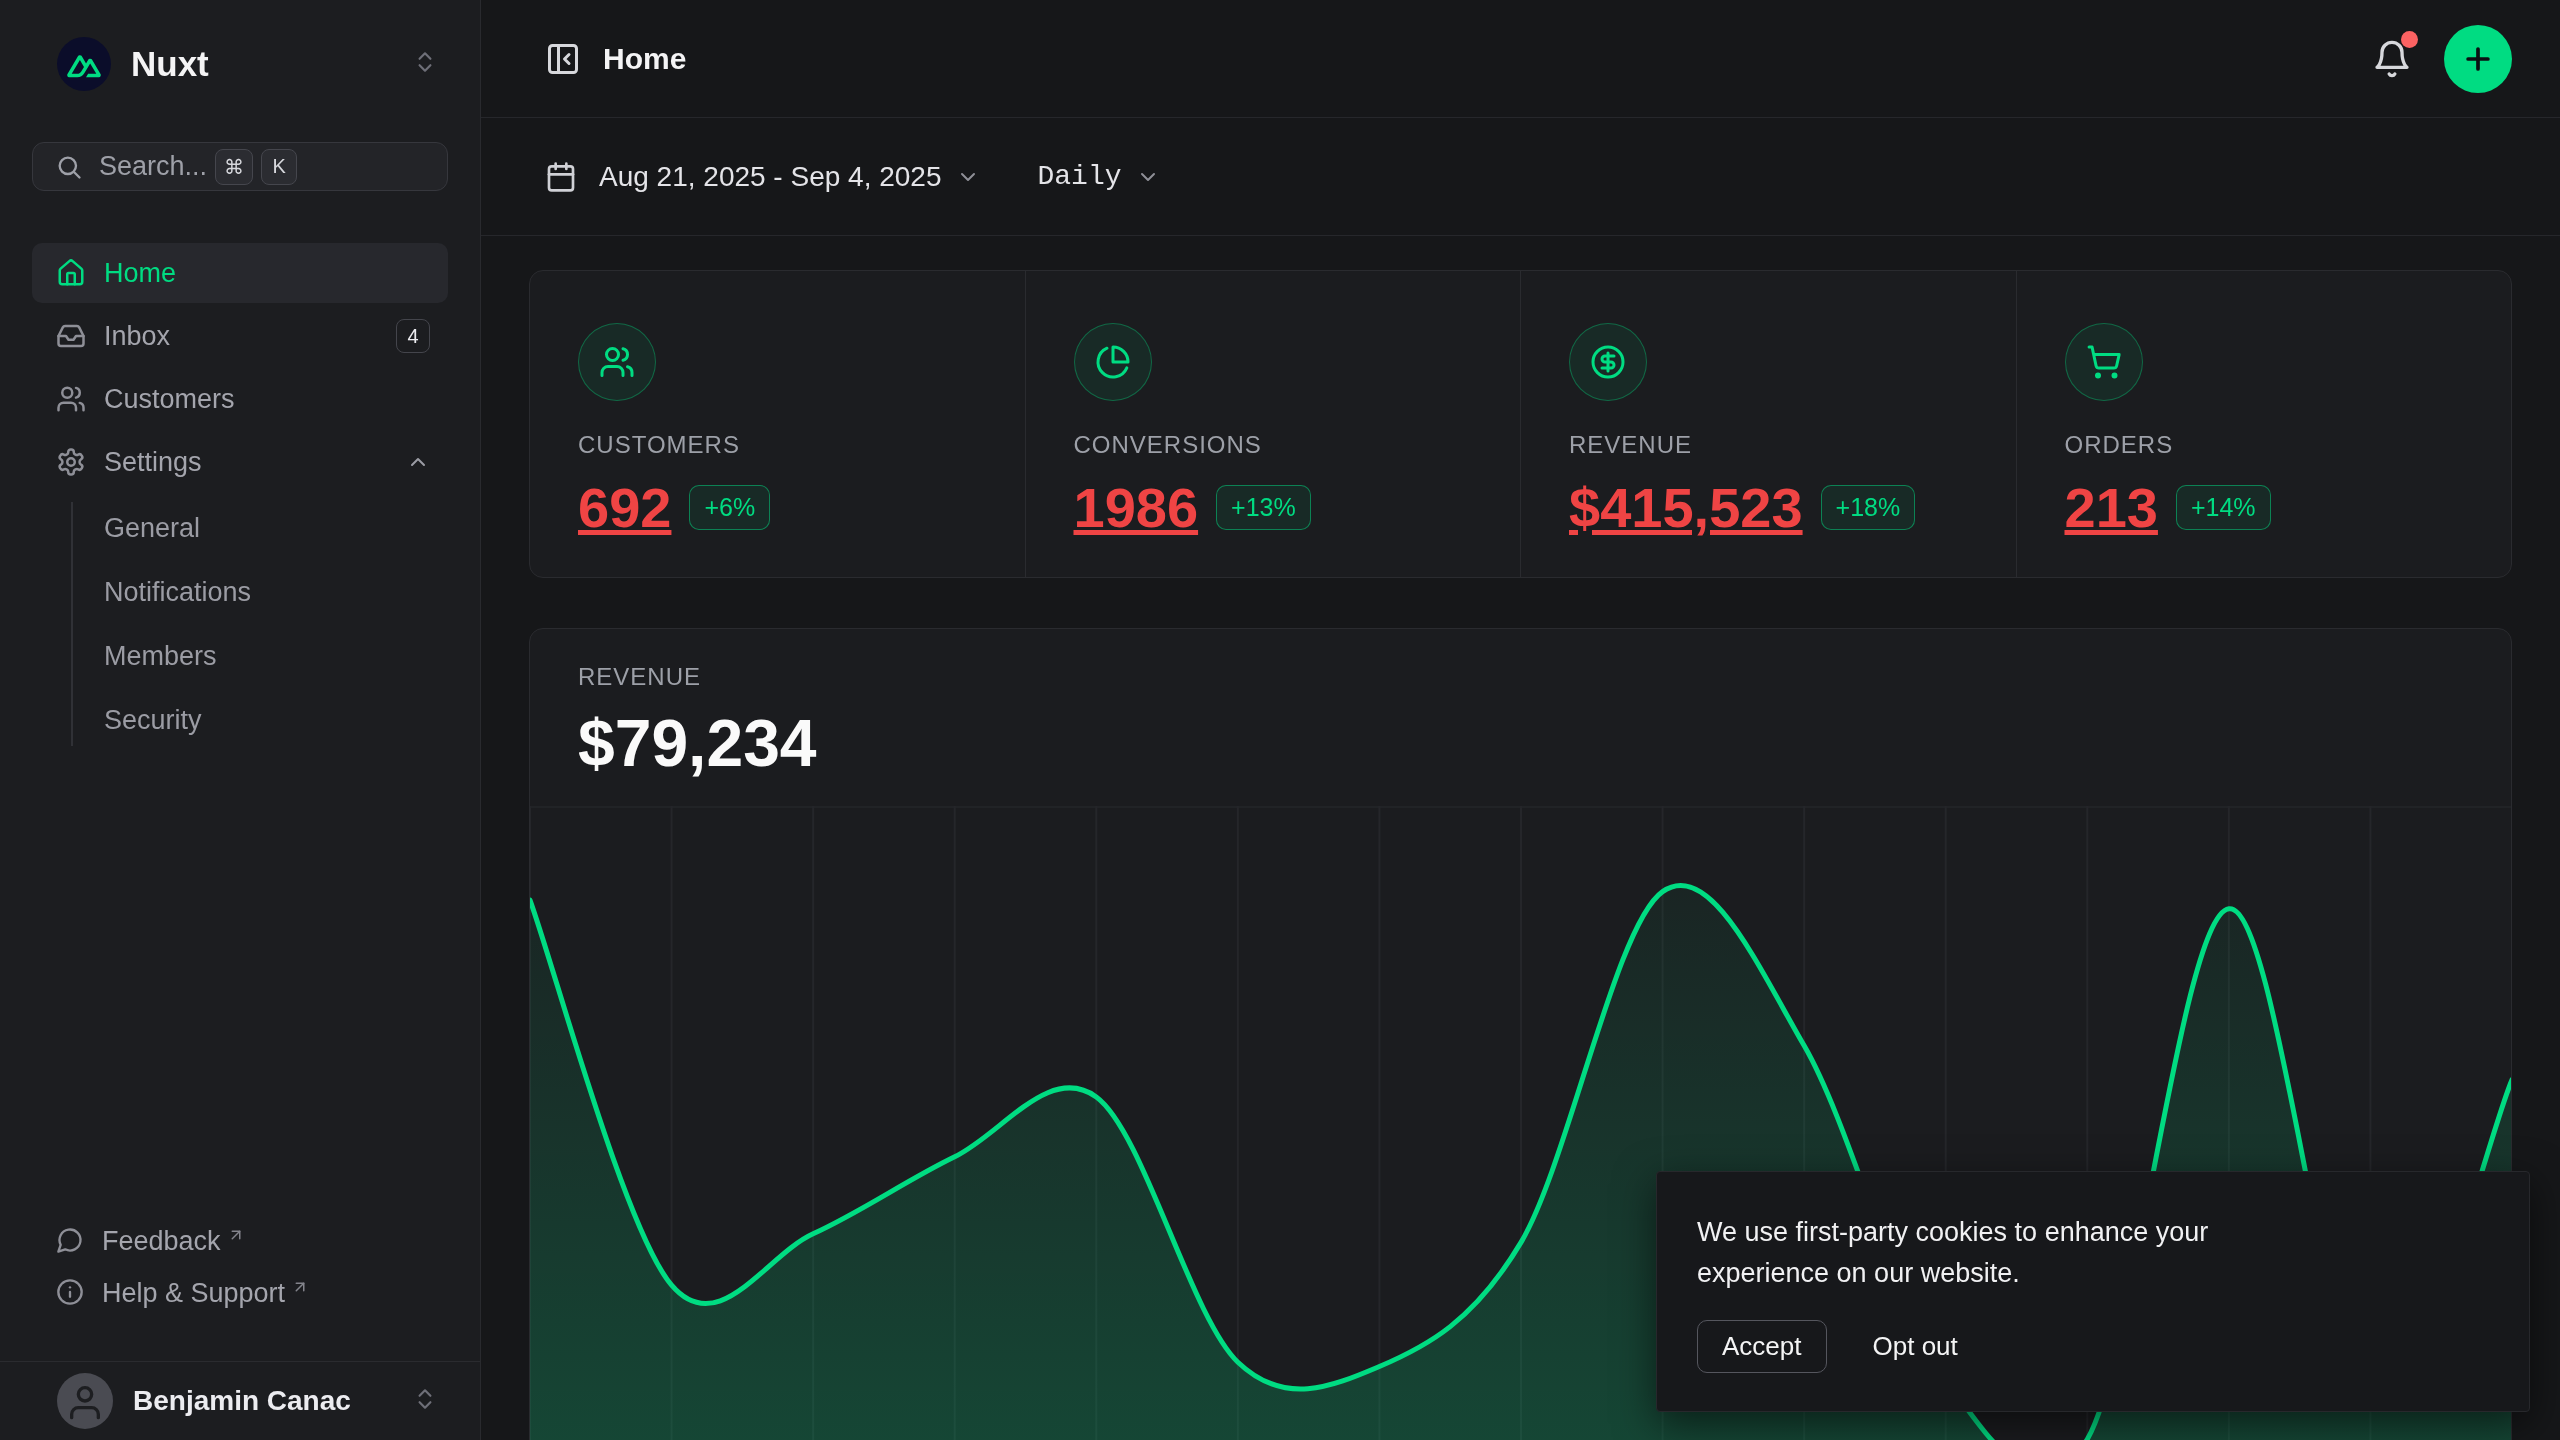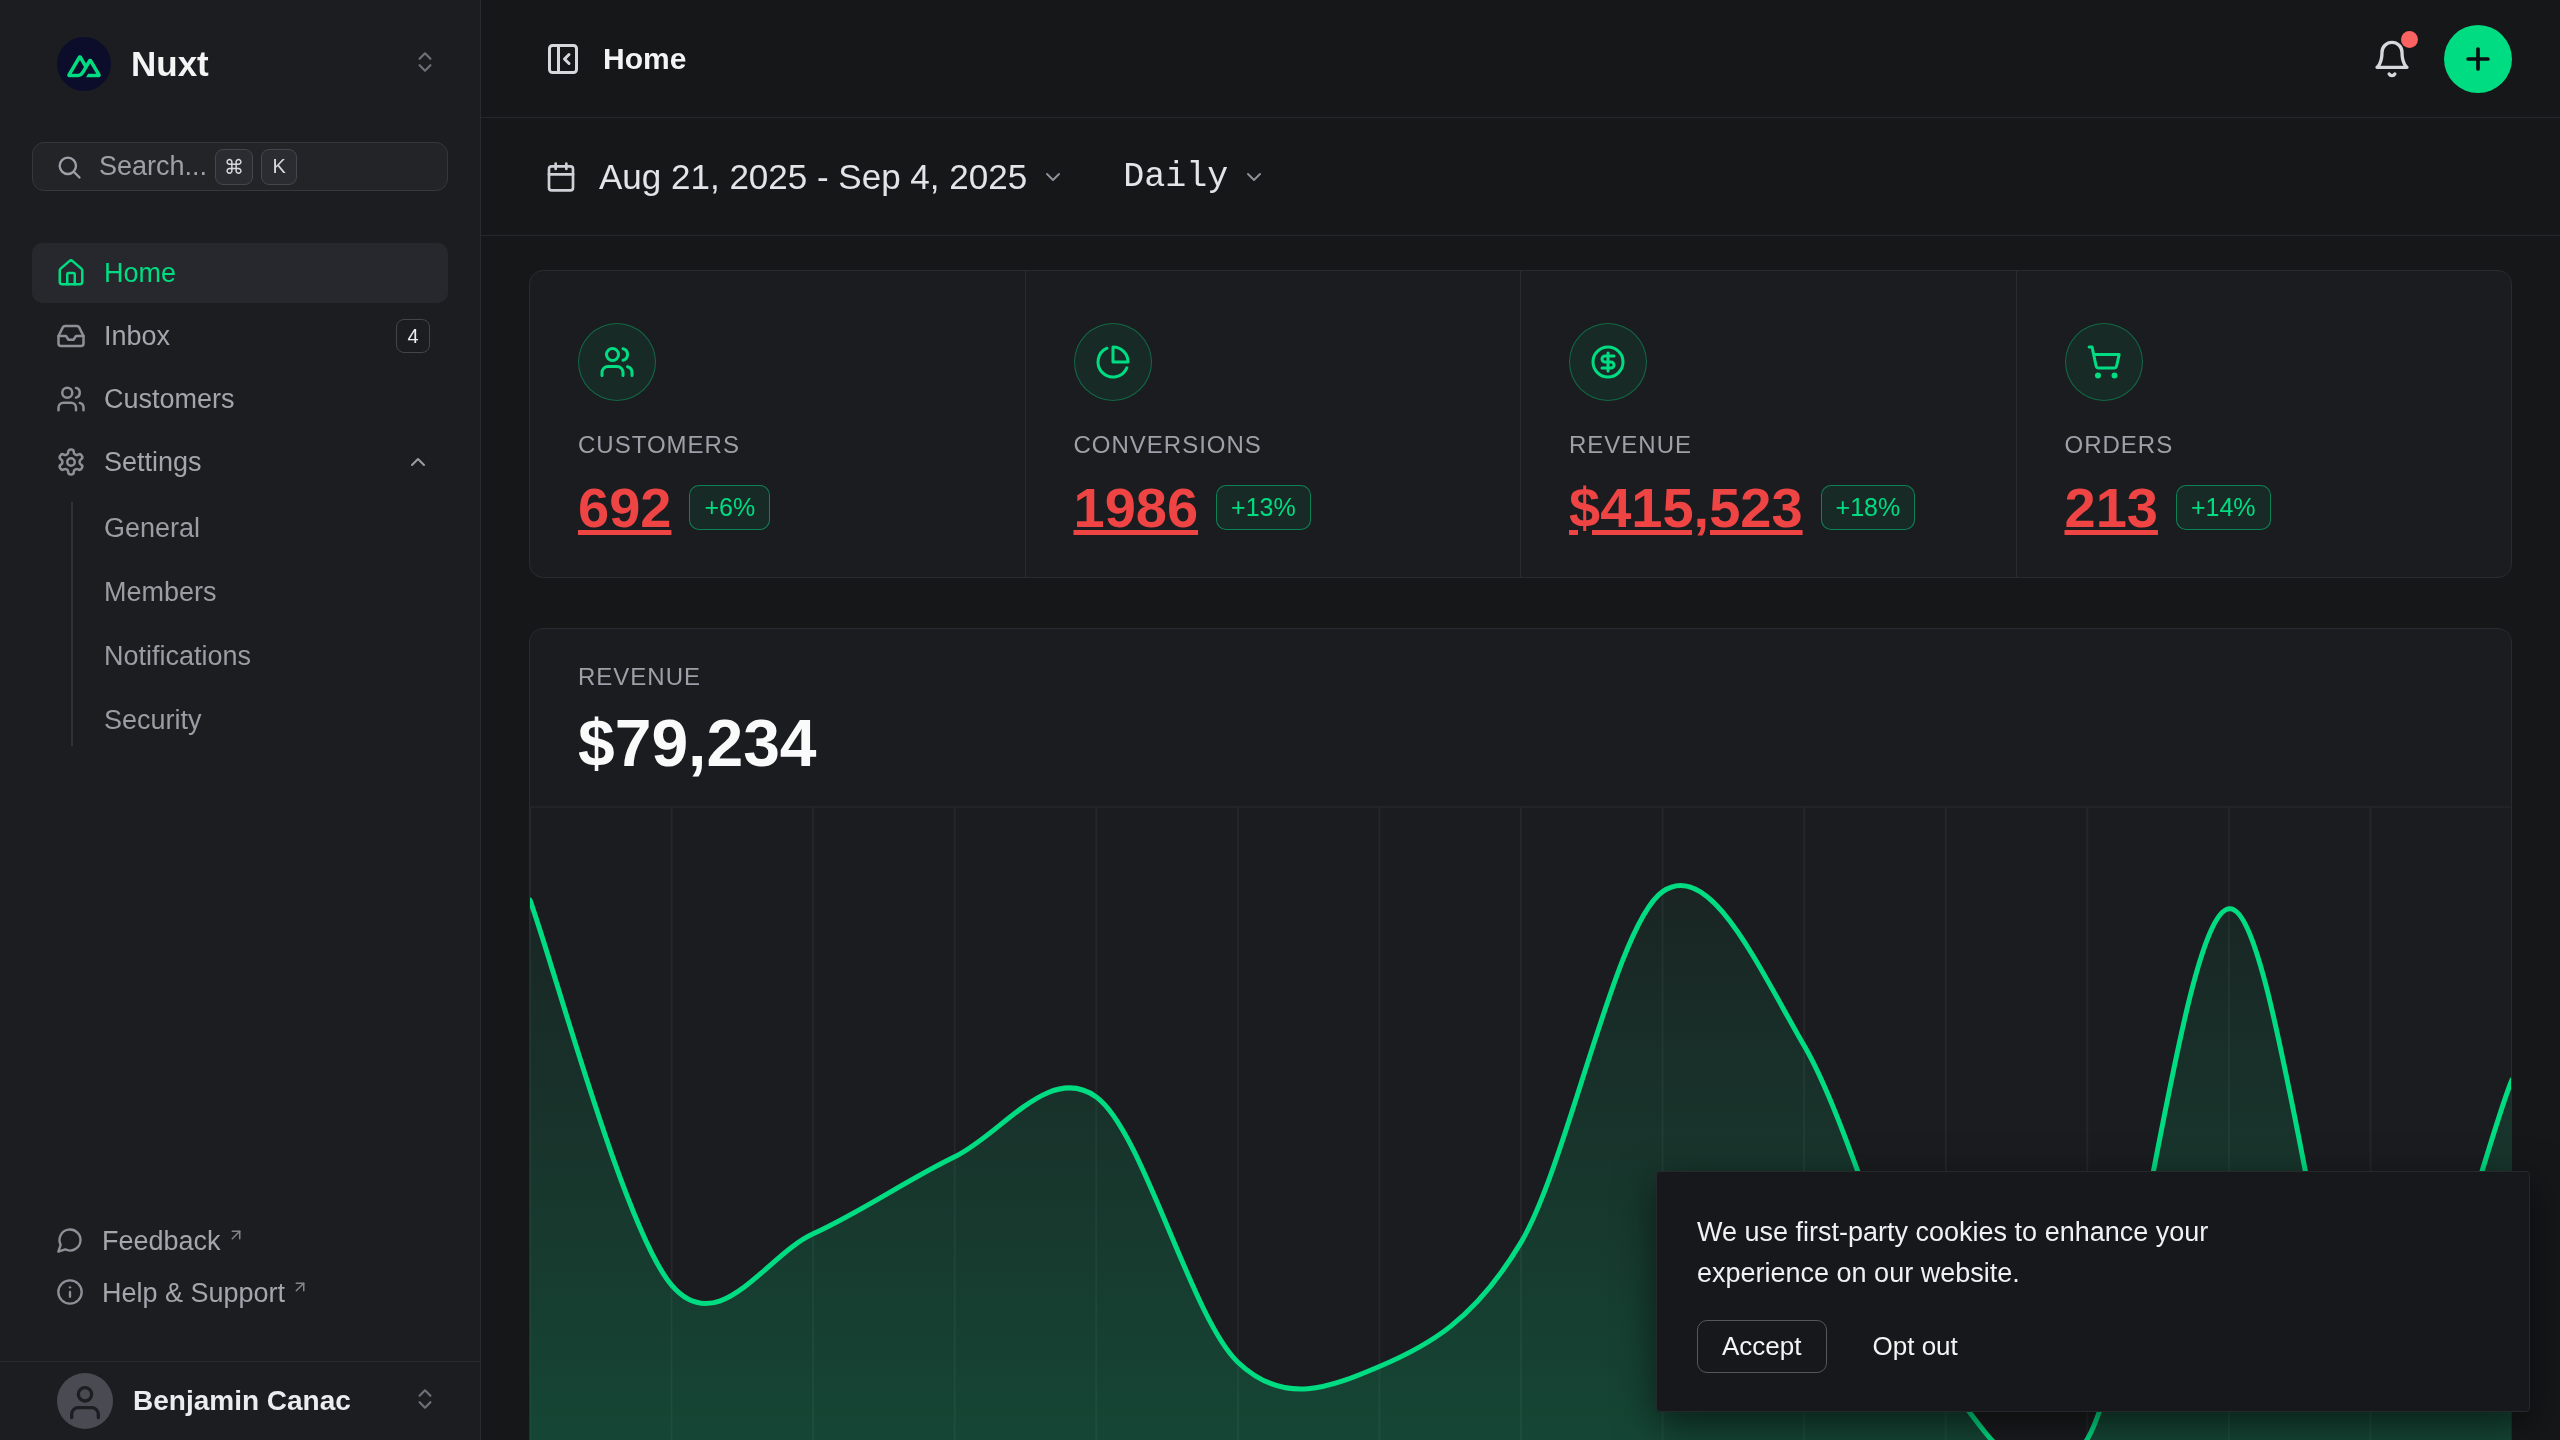--- a/index.html
+++ b/index.html
@@ -69,21 +69,21 @@
   .dot { position:absolute; right:-2px; top:-4px; width:17px; height:17px;
     border-radius:50%; background:#fb6262; }
   .plus-btn { margin-left:28px; width:68px; height:68px; border-radius:50%;
     background:#00dc82; color:#0b0f12; border:none; display:flex;
     align-items:center; justify-content:center; cursor:pointer; }
 
   .toolbar { height:118px; border-bottom:1px solid #26272b; display:flex;
     align-items:center; padding:0 64px; }
   .tool-btn { display:flex; align-items:center; background:none; border:none;
     color:#e4e4e8; cursor:pointer; }
-  .tool-btn .txt { margin-left:22px; font-size:35px; font-weight:500; color:#e4e4e8; }
+  .tool-btn .txt { margin-left:22px; font-size:28px; font-weight:500; color:#e4e4e8; }
   .tool-btn .chev { margin-left:14px; color:#8e8f97; display:flex; }
   .tool-btn.period { margin-left:58px; }
   .tool-btn.period .txt { margin-left:0;font-family:Liberation Mono, monospace; }
 
   .content { padding:34px 48px 0 48px; }
 
   .stats-card { height:308px; background:#1b1c1f; border:1px solid #2a2b2f;
     border-radius:14px; display:flex; overflow:hidden; }
   .stat-cell { flex:1 1 0; padding:52px 0 0 48px; cursor:pointer; }
   .stat-cell + .stat-cell { border-left:1px solid #2a2b2f; }
@@ -194,22 +194,22 @@
           <svg width="24" height="24" viewBox="0 0 24 24" fill="none" stroke="currentColor" stroke-width="2" stroke-linecap="round" stroke-linejoin="round">
               <path d="m18 15-6-6-6 6"></path>
             </svg>
         </span>
       </div>
     </nav>
 
     <div class="subnav">
       <span class="guide"></span>
       <div class="subnav-item">General</div>
+      <div class="subnav-item">Notifications</div>
       <div class="subnav-item">Members</div>
-      <div class="subnav-item">Notifications</div>
       <div class="subnav-item">Security</div>
     </div>
 
     <div class="side-footer">
       <div class="foot-item">
         <span class="ic">
           <svg width="28" height="28" viewBox="0 0 24 24" fill="none" stroke="currentColor" stroke-width="2" stroke-linecap="round" stroke-linejoin="round">
               <path d="M7.9 20A9 9 0 1 0 4 16.1L2 22Z"></path>
             </svg>
         </span>

